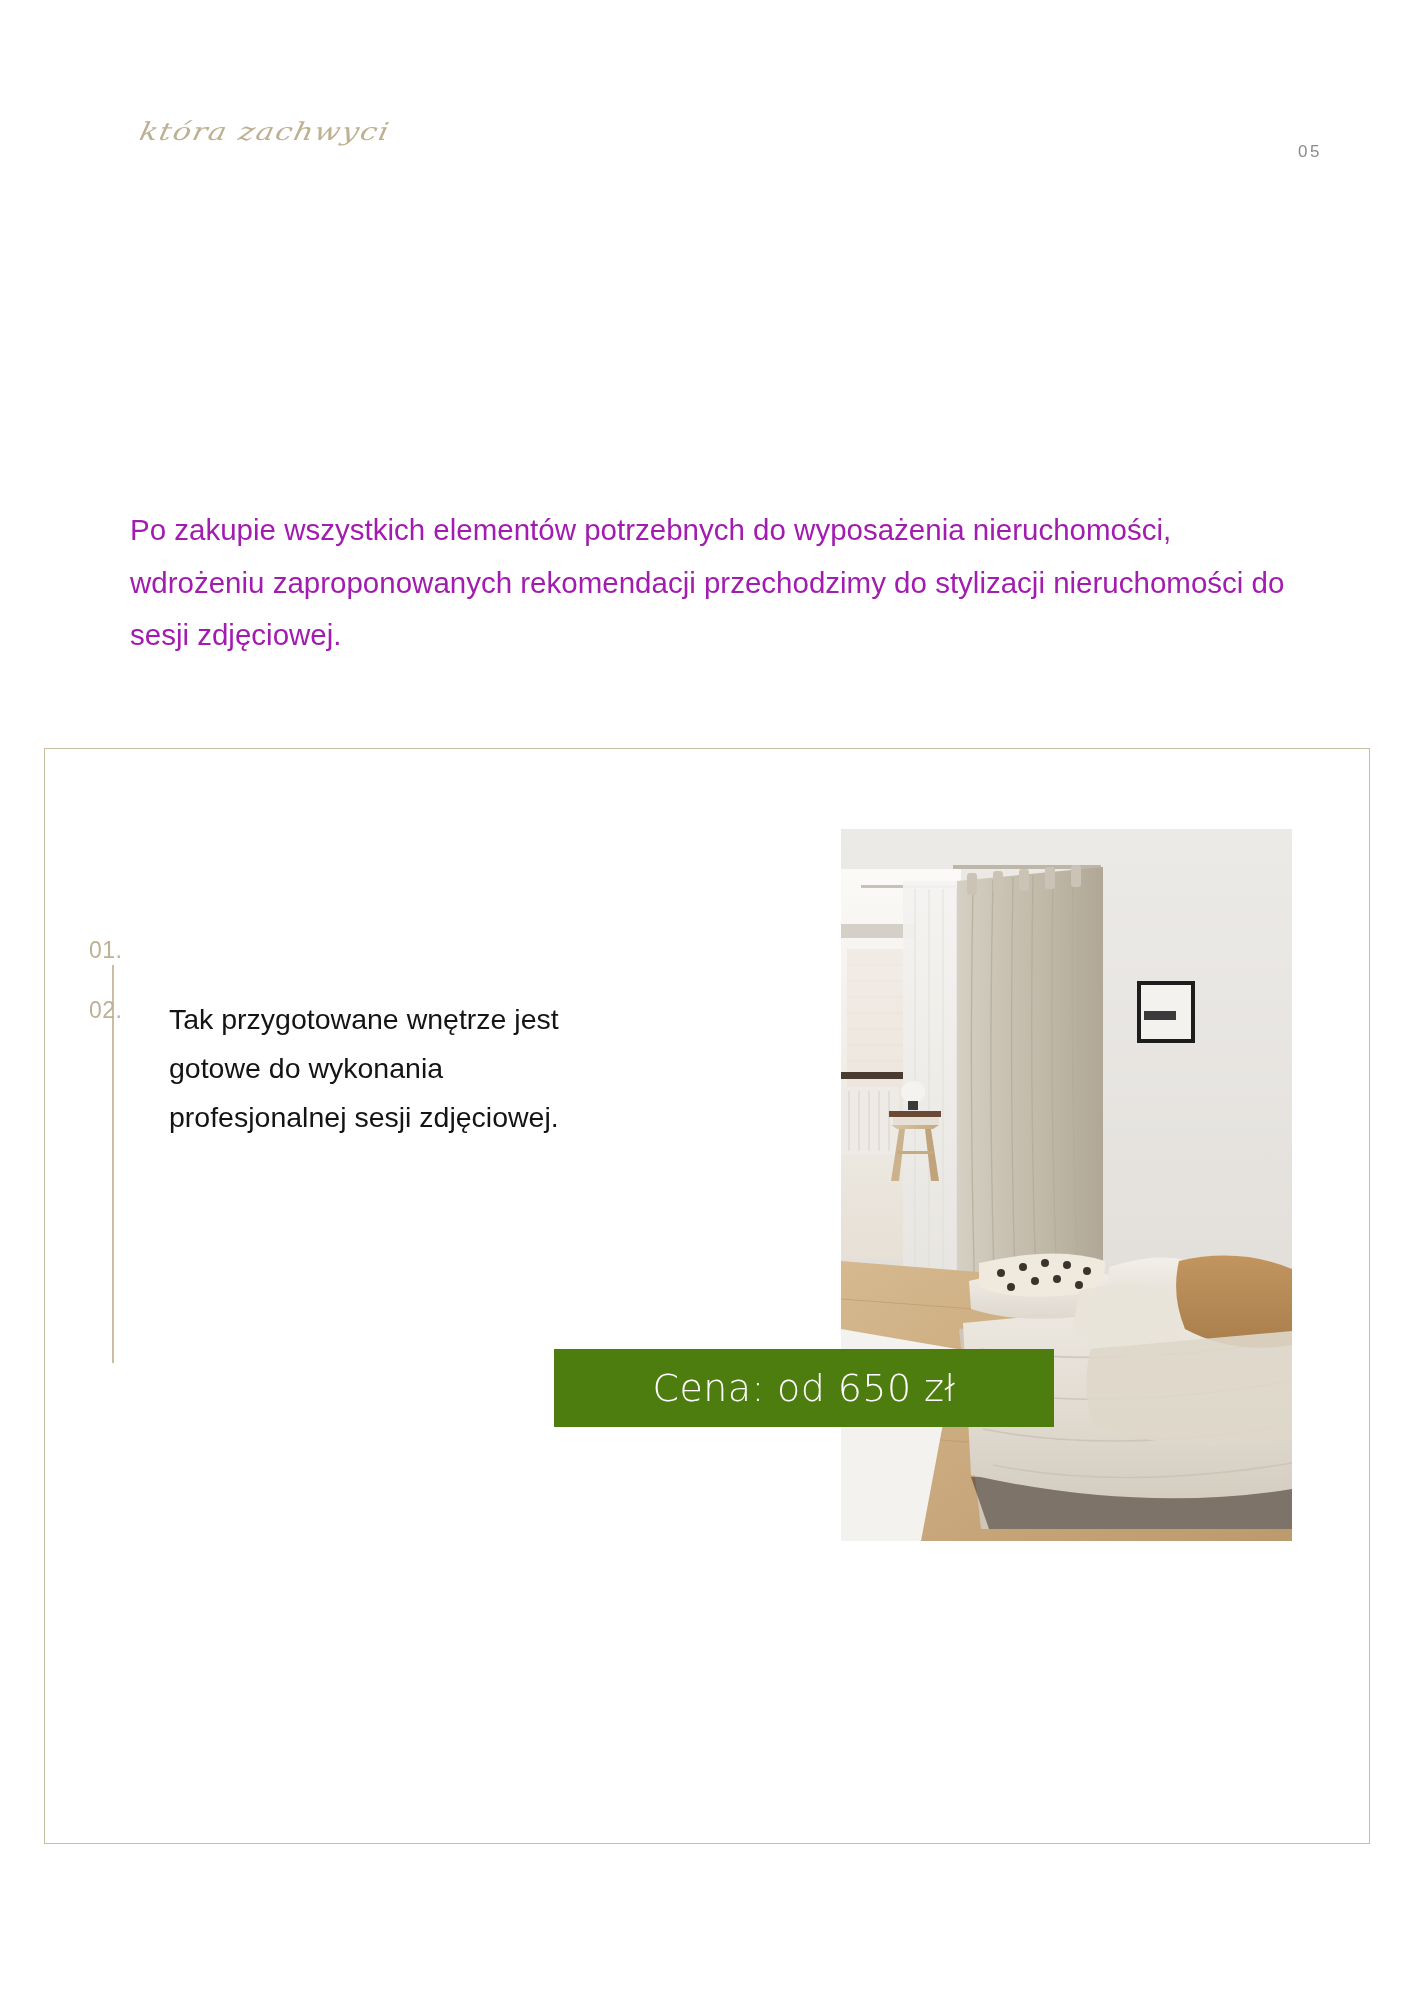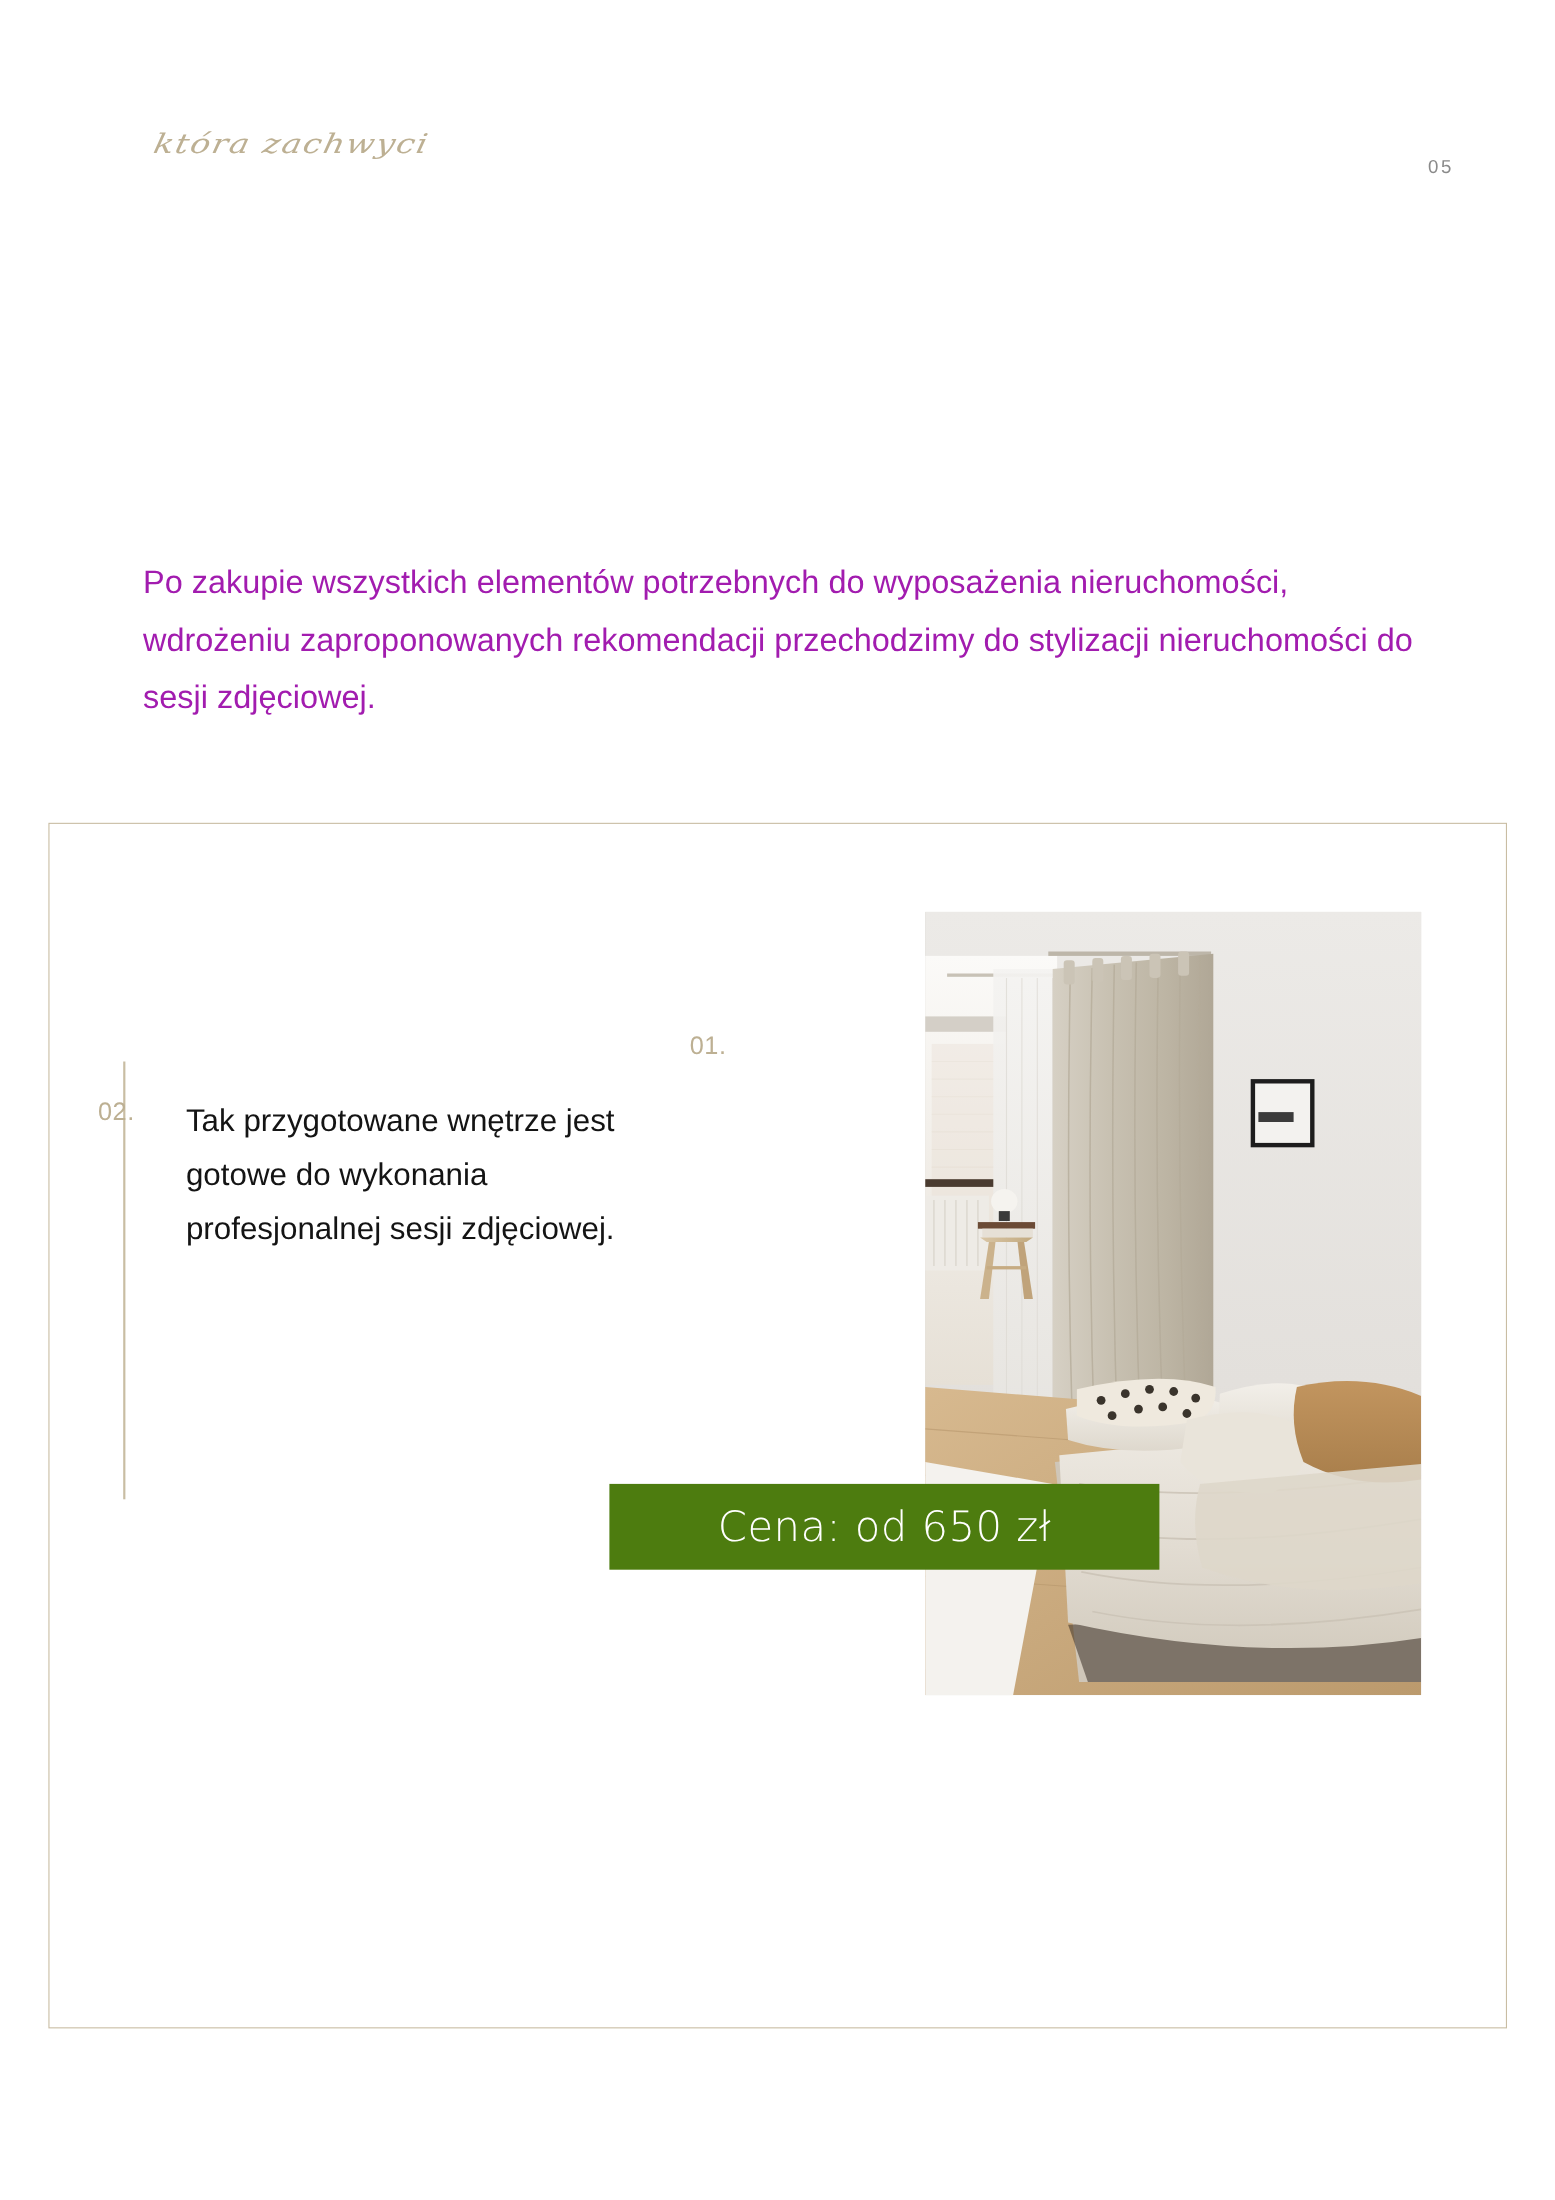--- a/index.html
+++ b/index.html
@@ -114,21 +114,21 @@
   }
 
   .step-text {
     font-size: 28.5px;
     line-height: 1.72;
     color: #141414;
     width: 420px;
     padding-left: 18px;
   }
 
-  .step-1 { margin-bottom: 0; justify-content: flex-end; }
+  .step-1 { margin-bottom: 0; }
 
   .connector {
     position: absolute;
     left: 67px;
     top: 216px;
     width: 1.5px;
     height: 398px;
     background: #c9bda3;
   }
 

